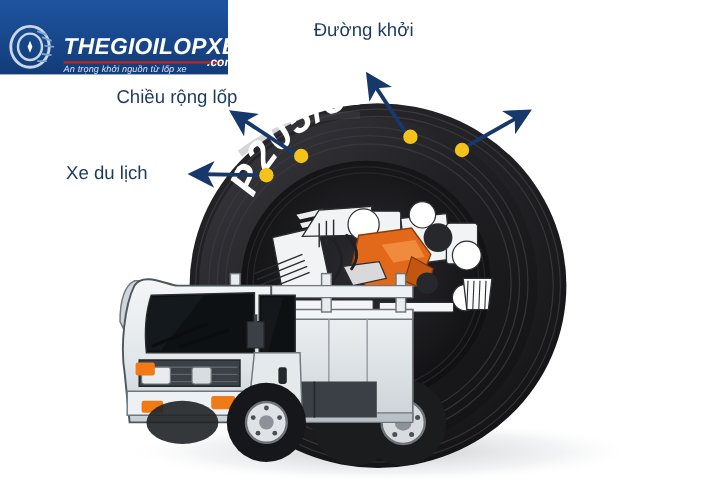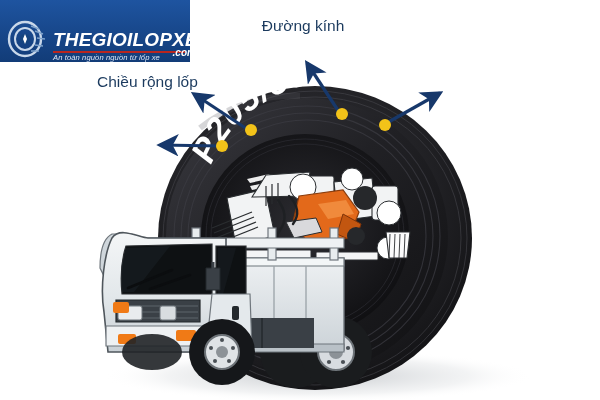--- a/index.html
+++ b/index.html
@@ -305,23 +305,24 @@
 
     <g>
       <circle cx="222" cy="146" r="6" fill="#f3c319"></circle>
       <circle cx="251" cy="130" r="6" fill="#f3c319"></circle>
       <circle cx="342" cy="114" r="6" fill="#f3c319"></circle>
       <circle cx="385" cy="125" r="6" fill="#f3c319"></circle>
     </g>
   </svg>
 
   <div class="lbl c" id="lbl-duongkinh">
-    <div>Đường kính</div>
+    <div>Đường khởi</div>
   </div>
   <div class="lbl" id="lbl-chieurong">Chiều rộng lốp</div>
+  <div class="lbl" id="lbl-xedulich">Xe du lịch</div>
 
   <div class="logo-box">
     <div class="logo-mark">
       <svg viewBox="0 0 46 46" width="46" height="46">
         <ellipse cx="20" cy="23" rx="16" ry="17" fill="none" stroke="#c9d8ea" stroke-width="2.4"></ellipse>
         <ellipse cx="20" cy="23" rx="10" ry="11" fill="none" stroke="#c9d8ea" stroke-width="2"></ellipse>
         <g stroke="#7fa3cc" stroke-width="1.5">
           <path d="M26 10 L34 13"></path>
             <path d="M30 15 L38 18"></path>
           <path d="M32 22 L40 23"></path>
@@ -329,17 +330,17 @@
           <path d="M26 35 L34 35"></path>
         </g>
         <circle cx="20" cy="23" r="5" fill="#16457f"></circle>
         <path d="M20 18 l2 5 l-2 5 l-2 -5 z" fill="#ffffff"></path>
       </svg>
     </div>
     <div class="logo-text-wrap">
       <div class="logo-main">THEGIOILOPXE</div>
       <div class="logo-dotcom">.com</div>
       <div class="logo-rule"></div>
-      <div class="logo-tag">An toàn nguồn nguồn từ lốp xe</div>
+      <div class="logo-tag">An trọng khởi nguồn từ lốp xe</div>
     </div>
   </div>
 
 </div>
 
 </body></html>

